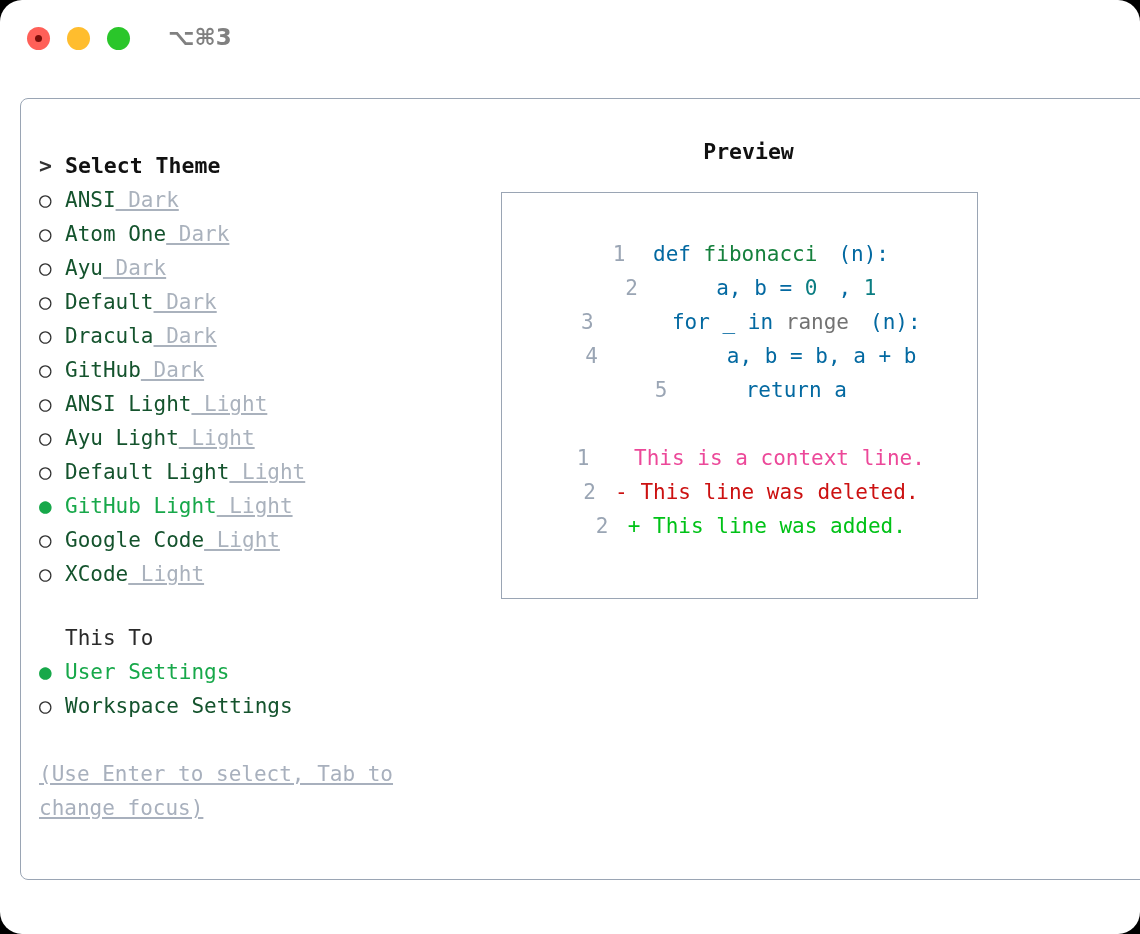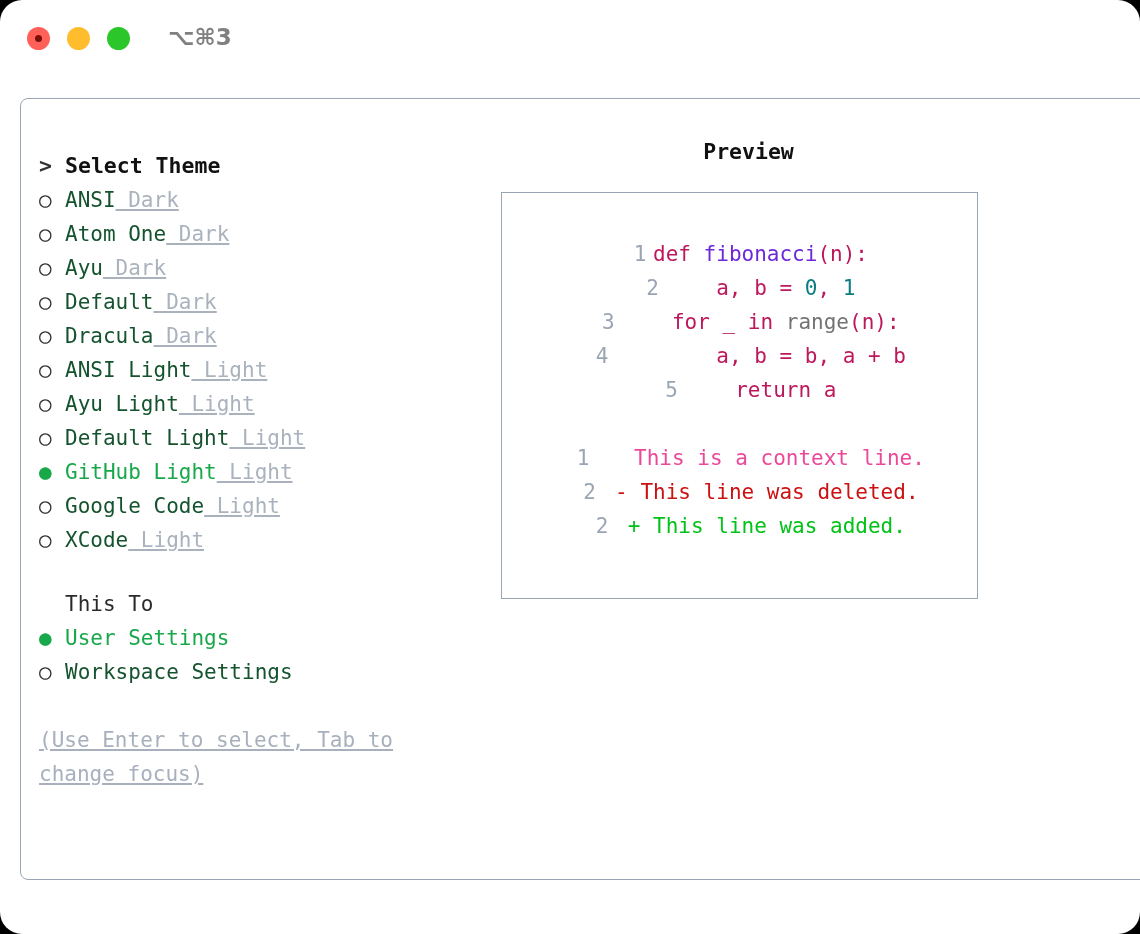--- a/index.html
+++ b/index.html
@@ -151,24 +151,24 @@
     font-size: 21px;
     line-height: 34px;
     white-space: pre;
     color: #2a2a2a;
   }
   .ln {
     display: inline-block;
     width: 26px;
     color: #9aa5b4;
   }
-  .tok-fn      { color: #6d28d9; }
+  .tok-fn      { color: #15803d; }
   .tok-num     { color: #0b7d82; }
   .tok-builtin { color: #737373; }
-  .tok-plain   { color: #be185d; }
+  .tok-plain   { color: #0369a1; margin-left: 21px; }
   .diff-ctx    { color: #ec4899; }
   .diff-del    { color: #cc1111; }
   .diff-add    { color: #00c217; }
   .code-gap    { height: 34px; }
 </style>
 </head>
 <body>
 
 <div id="window">
 
@@ -186,20 +186,21 @@
       <div class="row header-row">
         <span class="marker">&gt;</span><span>Select Theme</span>
       </div>
 
       <div id="theme-rows">
           <div class="row"><span class="marker">○</span><span class="theme-name">ANSI</span><span class="variant"> Dark</span></div>
           <div class="row"><span class="marker">○</span><span class="theme-name">Atom One</span><span class="variant"> Dark</span></div>
           <div class="row"><span class="marker">○</span><span class="theme-name">Ayu</span><span class="variant"> Dark</span></div>
           <div class="row"><span class="marker">○</span><span class="theme-name">Default</span><span class="variant"> Dark</span></div>
           <div class="row"><span class="marker">○</span><span class="theme-name">Dracula</span><span class="variant"> Dark</span></div>
+          <div class="row"><span class="marker">○</span><span class="theme-name">GitHub</span><span class="variant"> Dark</span></div>
           <div class="row"><span class="marker">○</span><span class="theme-name">ANSI Light</span><span class="variant"> Light</span></div>
           <div class="row"><span class="marker">○</span><span class="theme-name">Ayu Light</span><span class="variant"> Light</span></div>
           <div class="row"><span class="marker">○</span><span class="theme-name">Default Light</span><span class="variant"> Light</span></div>
           <div class="row"><span class="marker sel">●</span><span class="theme-name sel">GitHub Light</span><span class="variant"> Light</span></div>
           <div class="row"><span class="marker">○</span><span class="theme-name">Google Code</span><span class="variant"> Light</span></div>
           <div class="row"><span class="marker">○</span><span class="theme-name">XCode</span><span class="variant"> Light</span></div>
         </div>
 
       <div class="spacer-sm"></div>
 

